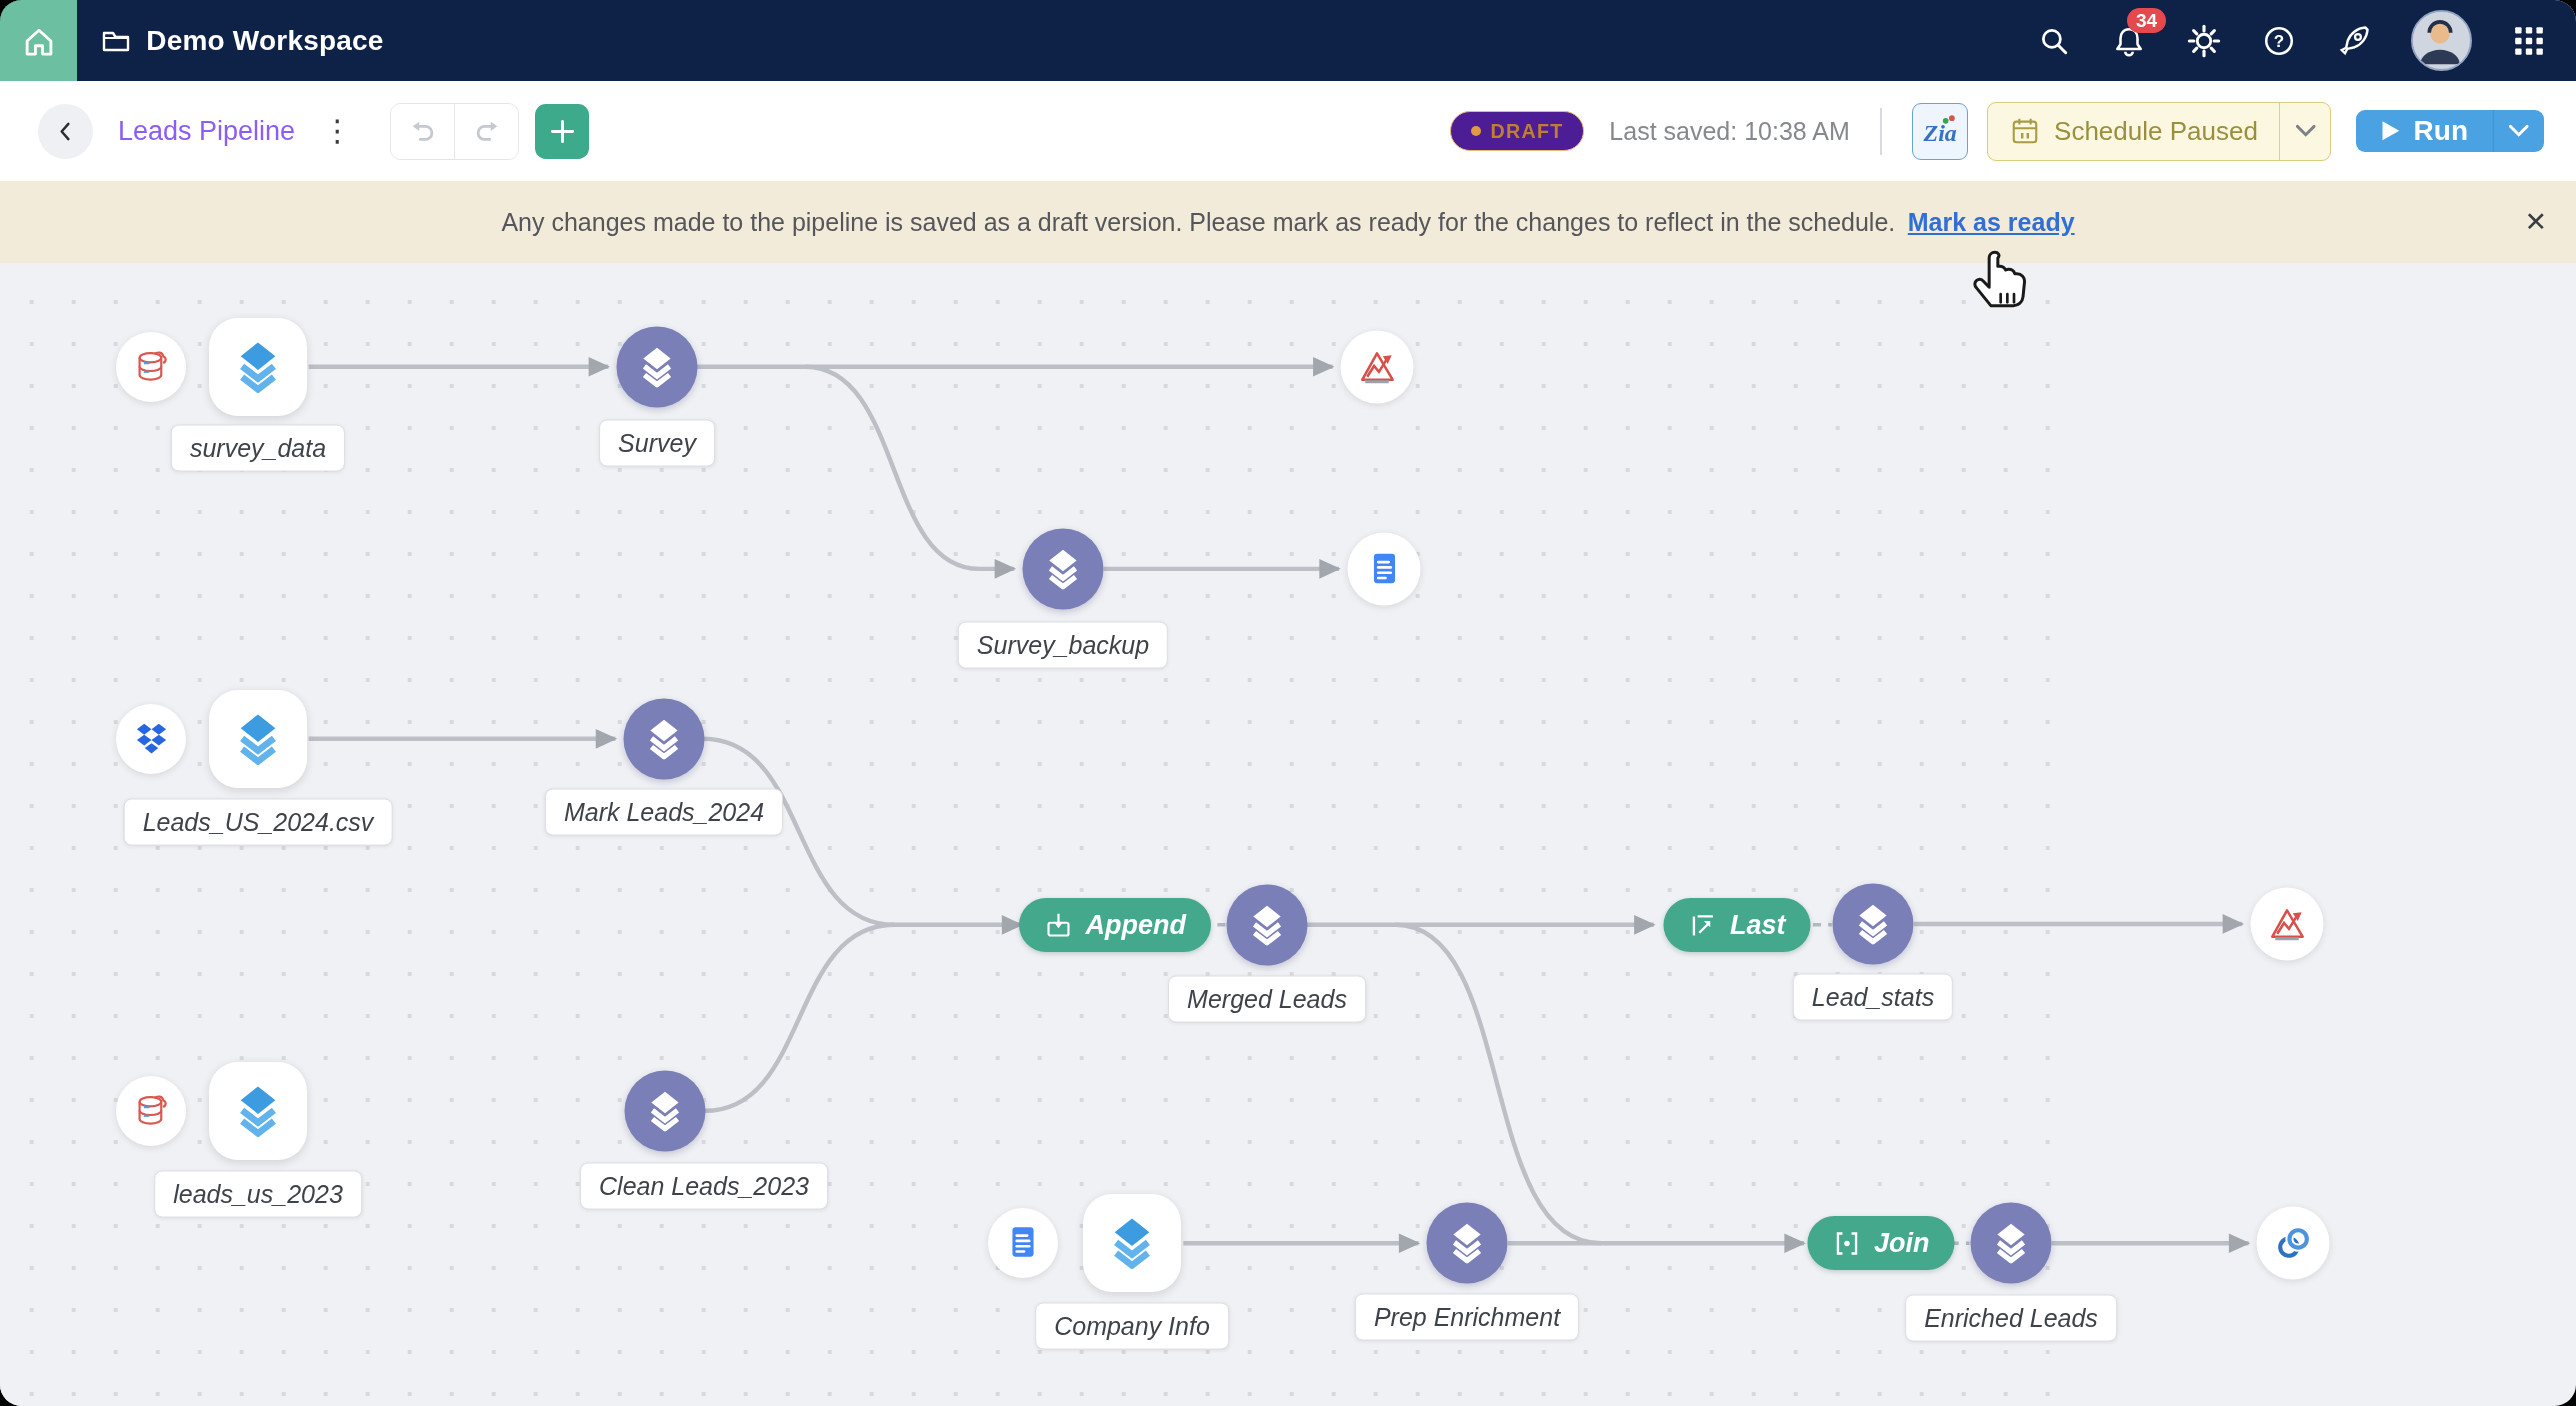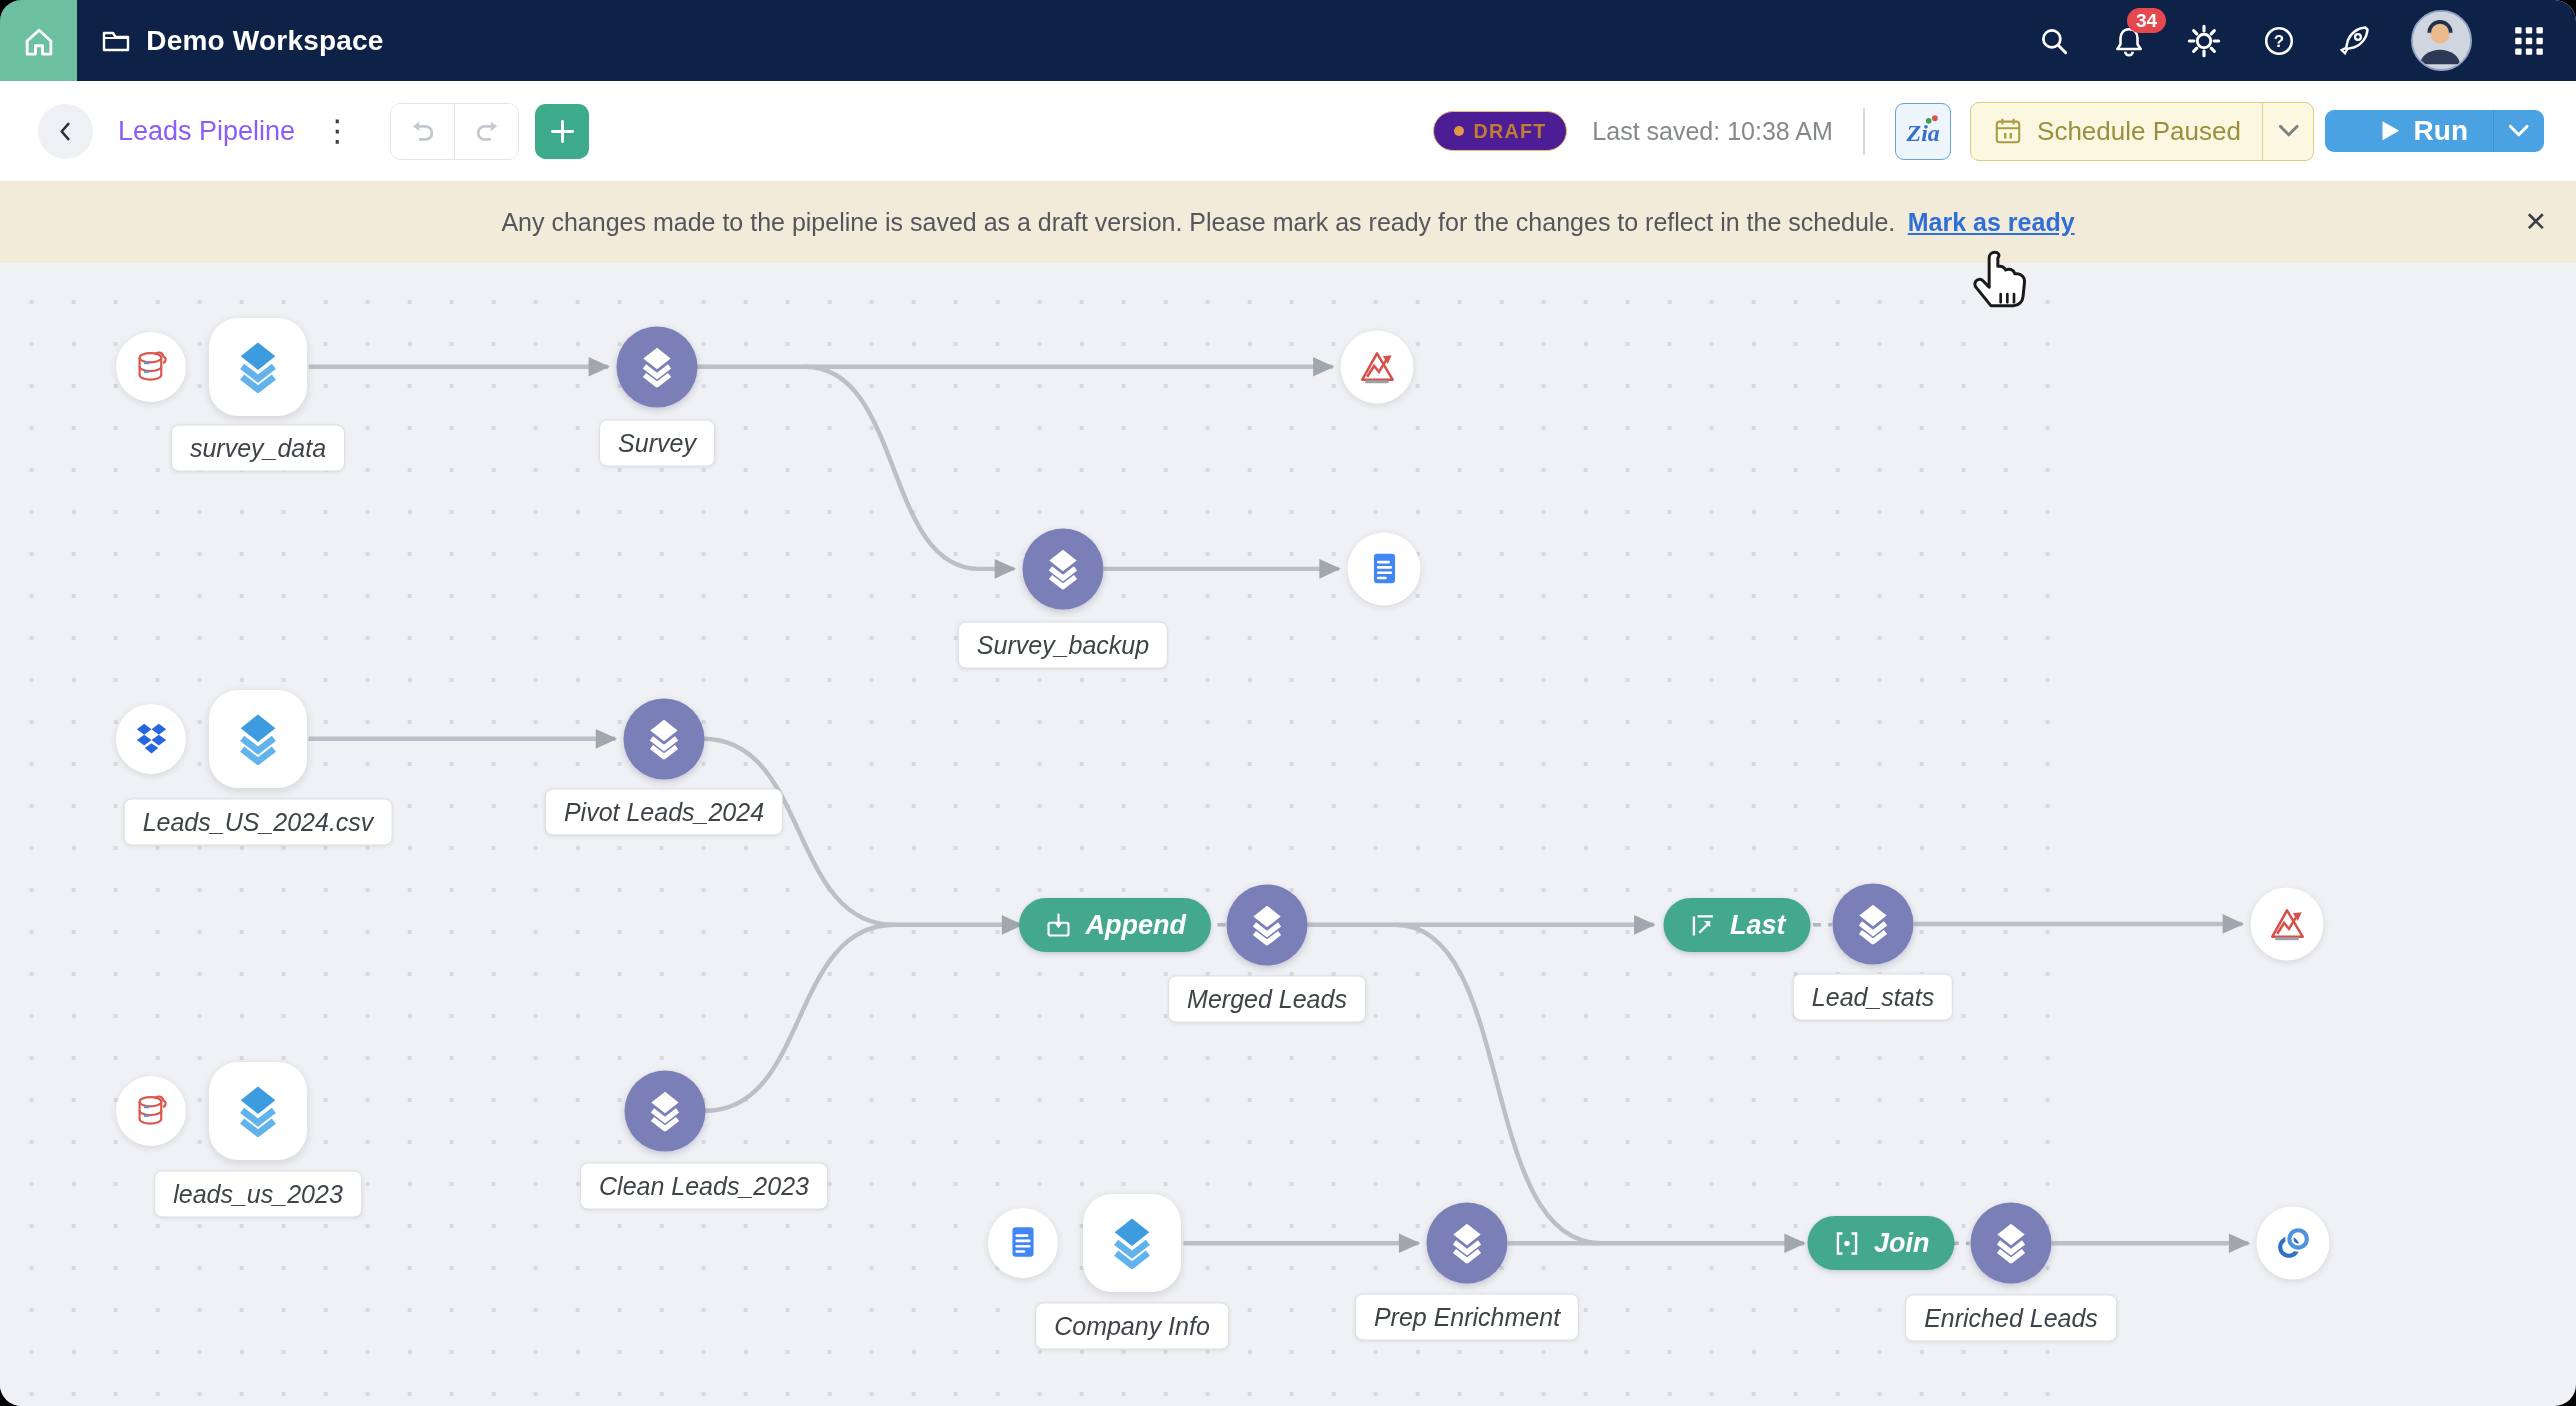--- a/index.html
+++ b/index.html
@@ -34,21 +34,21 @@
   .draft-dot{width:10.7px;height:10.7px;border-radius:50%;background:#e09a43;}
   .draft-txt{font-size:19.7px;font-weight:700;color:#bf7e31;letter-spacing:1.3px;}
   .last-saved{margin-left:25px;font-size:25px;color:#85888d;}
   .v-div{width:1.8px;height:47px;background:#d7dade;margin:0 30px;}
   .zia-btn{width:54px;height:55px;border:1.8px solid #66a3da;border-radius:9px;background:#eef5fc;
            display:flex;align-items:center;justify-content:center;cursor:pointer;}
   .sched-group{display:flex;align-items:stretch;margin-left:19.7px;height:57px;border:1.8px solid #d8cd7c;border-radius:9px;background:#fbf7e0;overflow:hidden;}
   .sched-main{display:flex;align-items:center;gap:14.3px;padding:0 21.5px;cursor:pointer;}
   .sched-txt{font-size:26px;color:#9b8f3f;}
   .sched-chev{width:50px;display:flex;align-items:center;justify-content:center;border-left:1.8px solid #dcd28a;cursor:pointer;}
-  .run-group{display:flex;align-items:stretch;margin-left:11px;height:42px;border-radius:9px;overflow:hidden;background:#4aa2e2;padding-left:31px;}
+  .run-group{display:flex;align-items:stretch;margin-left:25px;height:42px;border-radius:9px;overflow:hidden;background:#4aa2e2;}
   .run-main{display:flex;align-items:center;gap:12.5px;padding:0 25px;cursor:pointer;}
   .run-txt{font-size:28px;color:#fff;font-weight:700;}
   .run-chev{width:50px;display:flex;align-items:center;justify-content:center;border-left:1.8px solid #3c93d3;cursor:pointer;}
   
   .banner{position:absolute;left:0;top:181px;width:100%;height:82px;background:#f3ebd9;display:flex;align-items:center;justify-content:center;}
   .banner-msg{font-size:25px;color:#54565b;}
   .banner-link{font-size:25px;font-weight:700;color:#2f6fd6;text-decoration:underline;margin-left:12.5px;cursor:pointer;}
   .banner-close{position:absolute;right:29px;top:50%;transform:translateY(-50%);font-size:27px;color:#3a3d42;cursor:pointer;}
   
   .canvas{position:absolute;left:0;top:263px;width:2059px;height:1143px;background:#f0f1f4;
@@ -347,21 +347,21 @@
           <use href="#layers-blue"></use>
         </svg>
     </div>
     <div class="nlabel" style="left:258px;top:559px">Leads_US_2024.csv</div>
 
     <div class="node pnode" style="left:664px;top:476px">
       <svg width="41" height="41" viewBox="0 0 36 36">
           <use href="#layers-white"></use>
         </svg>
     </div>
-    <div class="nlabel" style="left:664px;top:549px">Pivot Leads_2024</div>
+    <div class="nlabel" style="left:664px;top:549px">Mark Leads_2024</div>
 
     <div class="node pill" style="left:1115px;top:662px">
       <svg width="29" height="29" viewBox="0 0 32 32">
         <rect x="5" y="13" width="22" height="14" rx="2" fill="none" stroke="#fff" stroke-width="2.4"></rect>
         <line x1="16" y1="3" x2="16" y2="16" stroke="#fff" stroke-width="2.4"></line>
         <polygon points="11,12 21,12 16,19" fill="#fff"></polygon>
       </svg>
       <span>Append</span>
     </div>
     <div class="node pnode" style="left:1267px;top:662px">

